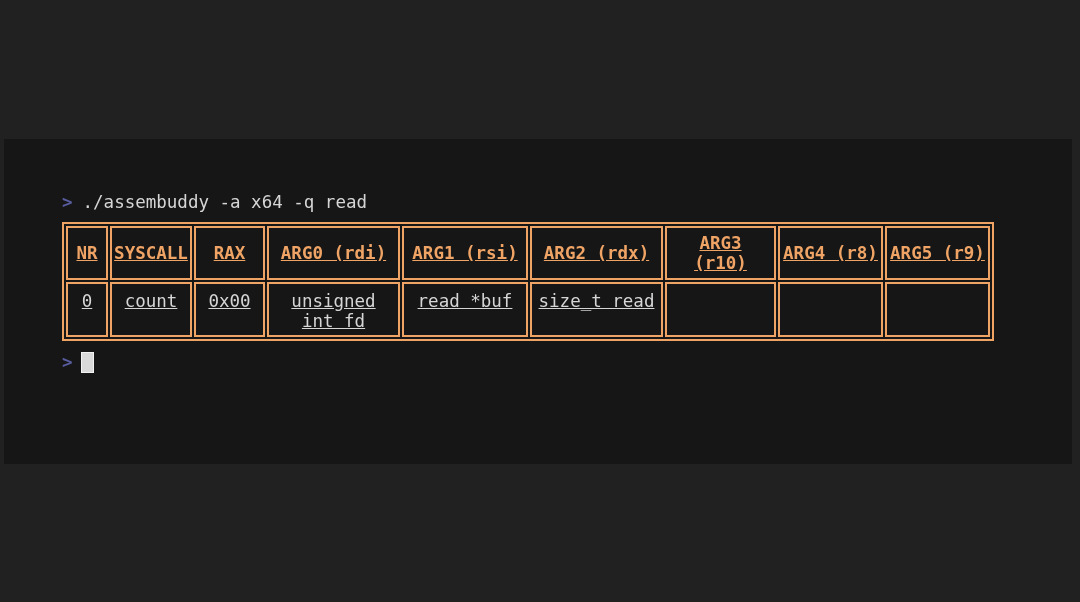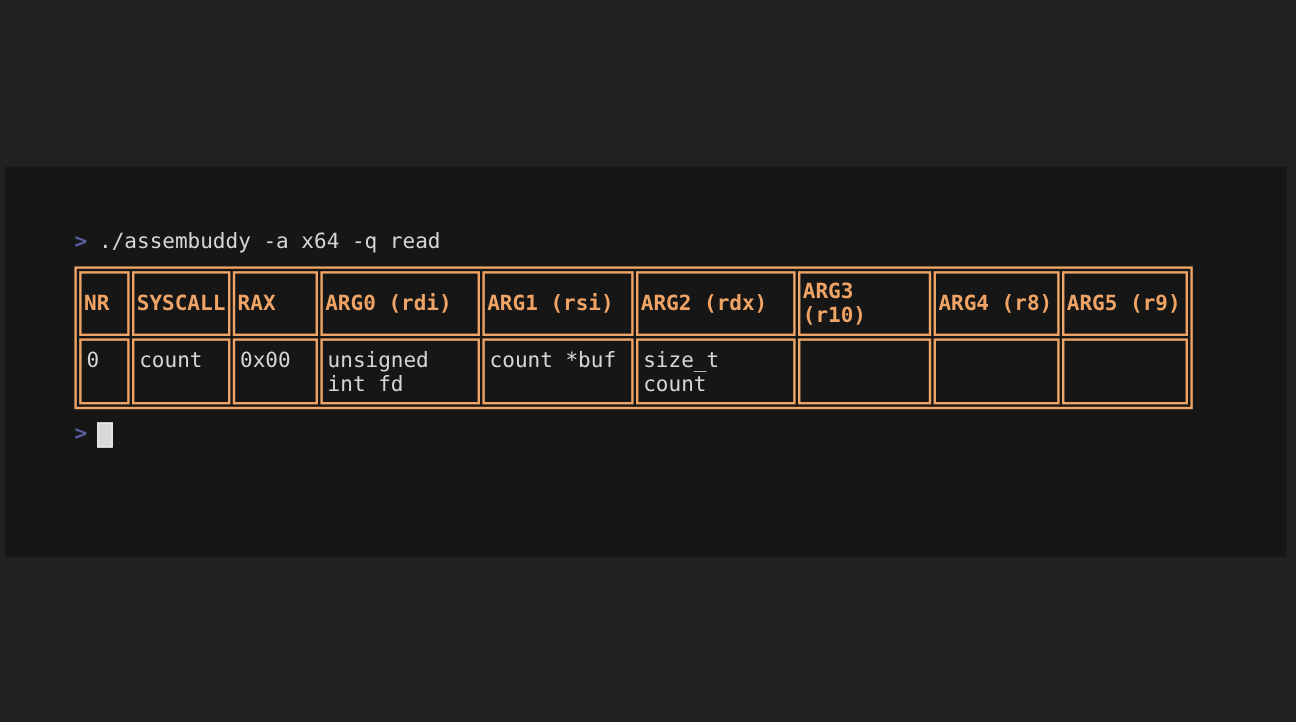--- a/index.html
+++ b/index.html
@@ -46,26 +46,27 @@
     margin-top: 9px;
     border-collapse: separate;
     border-spacing: 2px;
     border: 2px solid var(--accent);
     table-layout: fixed;
     background: transparent;
   }
   table.syscall th,
   table.syscall td {
     border: 2px solid var(--accent);
-    text-align: left;
+    text-align: center;
     font-size: 17.5px;
     line-height: 20px;
     white-space: normal;
     word-spacing: normal;
     overflow: hidden;
+    text-decoration: underline;
   }
   table.syscall th {
     color: var(--accent);
     font-weight: bold;
     padding: 5px 2px;
     height: 32px;
     vertical-align: middle;
   }
   table.syscall td {
     color: var(--text);
@@ -122,22 +123,22 @@
         <th>ARG4 (r8)</th>
         <th>ARG5 (r9)</th>
       </tr>
     </thead>
     <tbody>
       <tr>
         <td>0</td>
         <td>count</td>
         <td>0x00</td>
         <td>unsigned int fd</td>
-        <td>count *buf</td>
-        <td>size_t count</td>
+        <td>read *buf</td>
+        <td>size_t read</td>
         <td></td>
         <td></td>
         <td></td>
       </tr>
     </tbody>
   </table>
 
   <div class="input-line">
     <span class="prompt">&gt;</span>
     <span class="cursor-block"></span>

